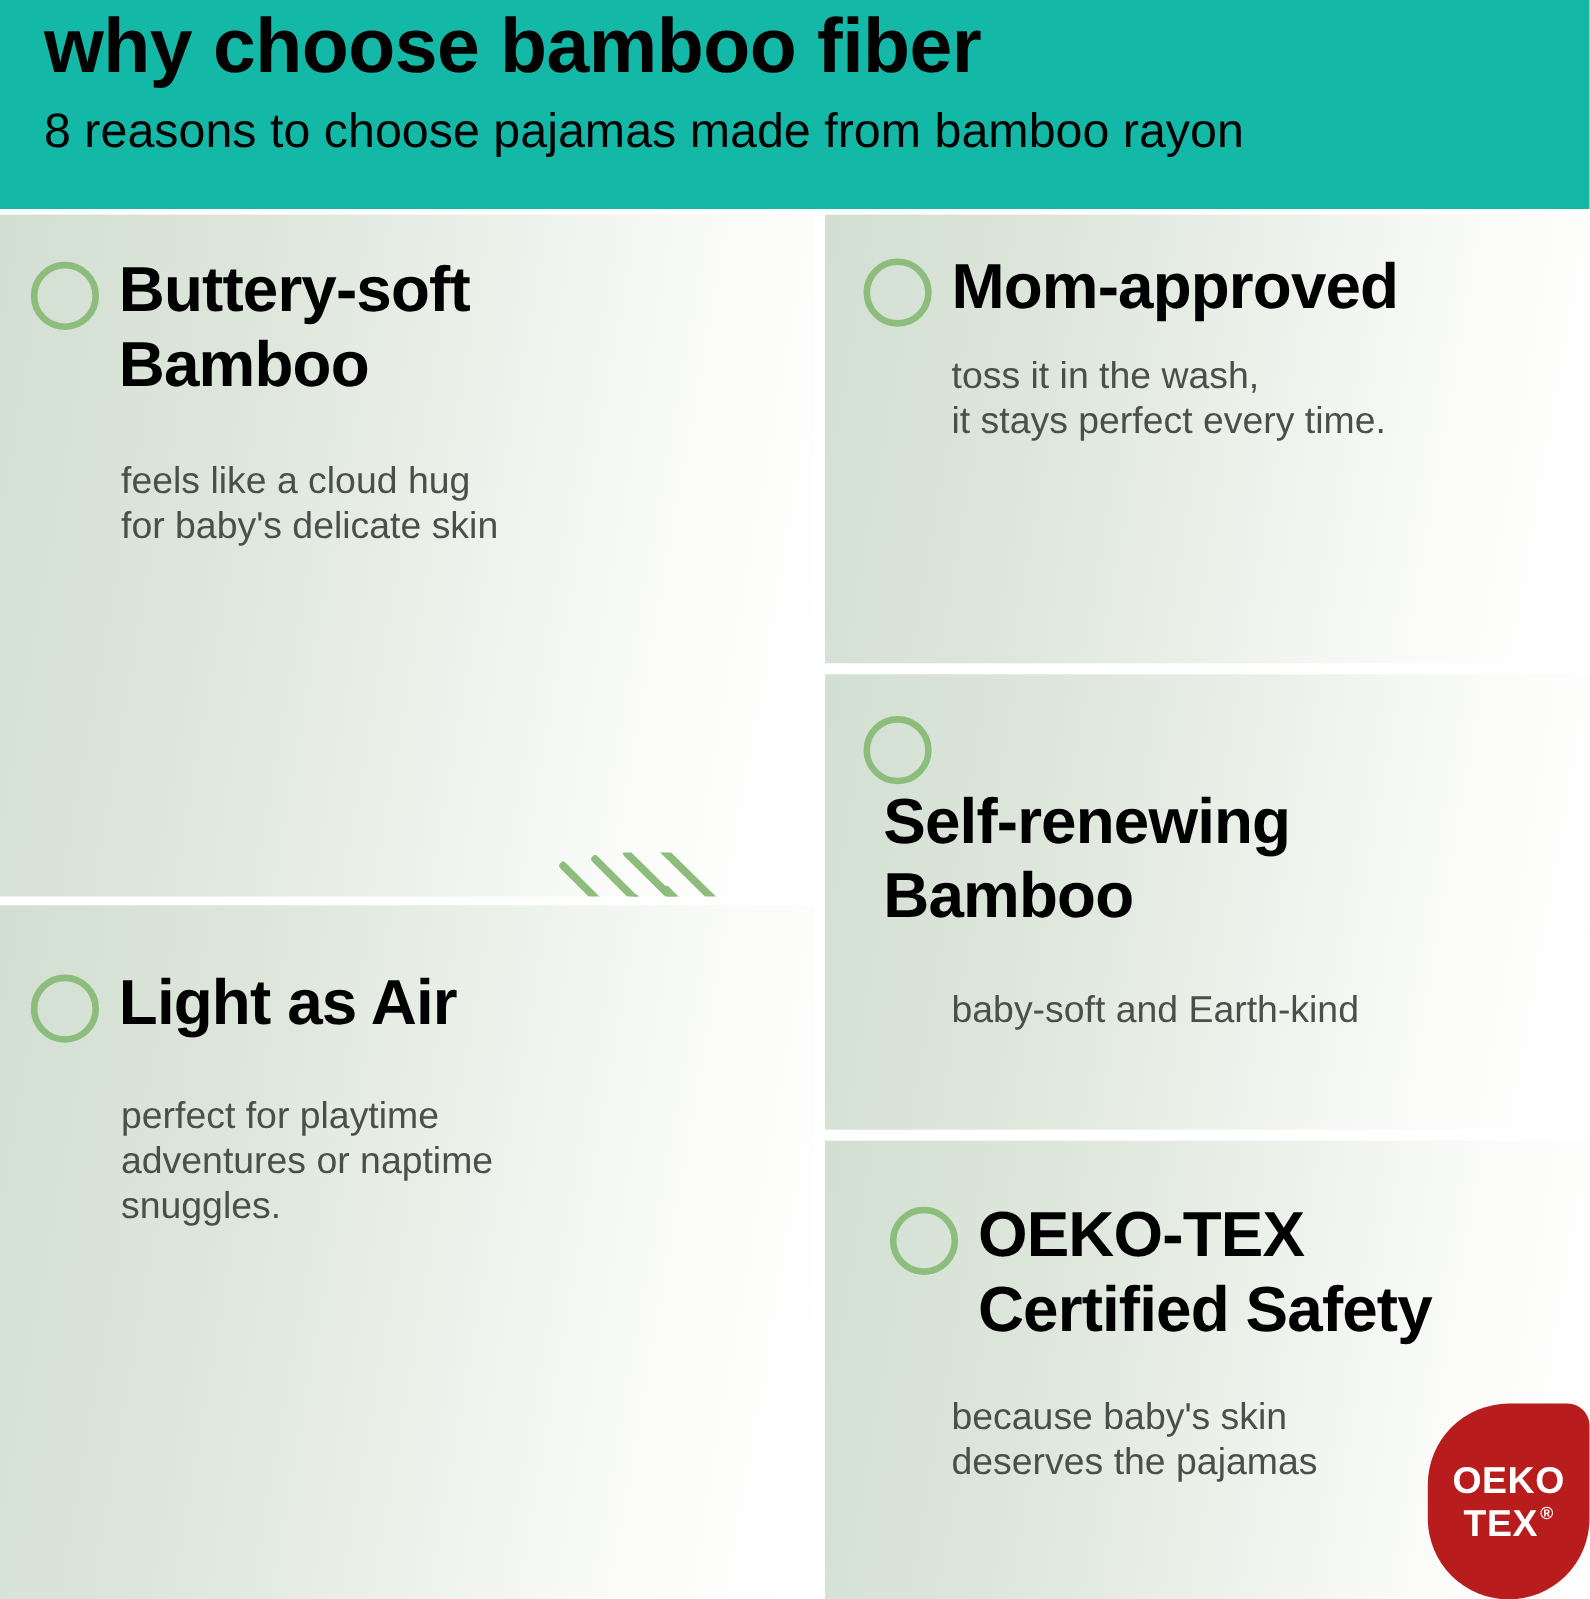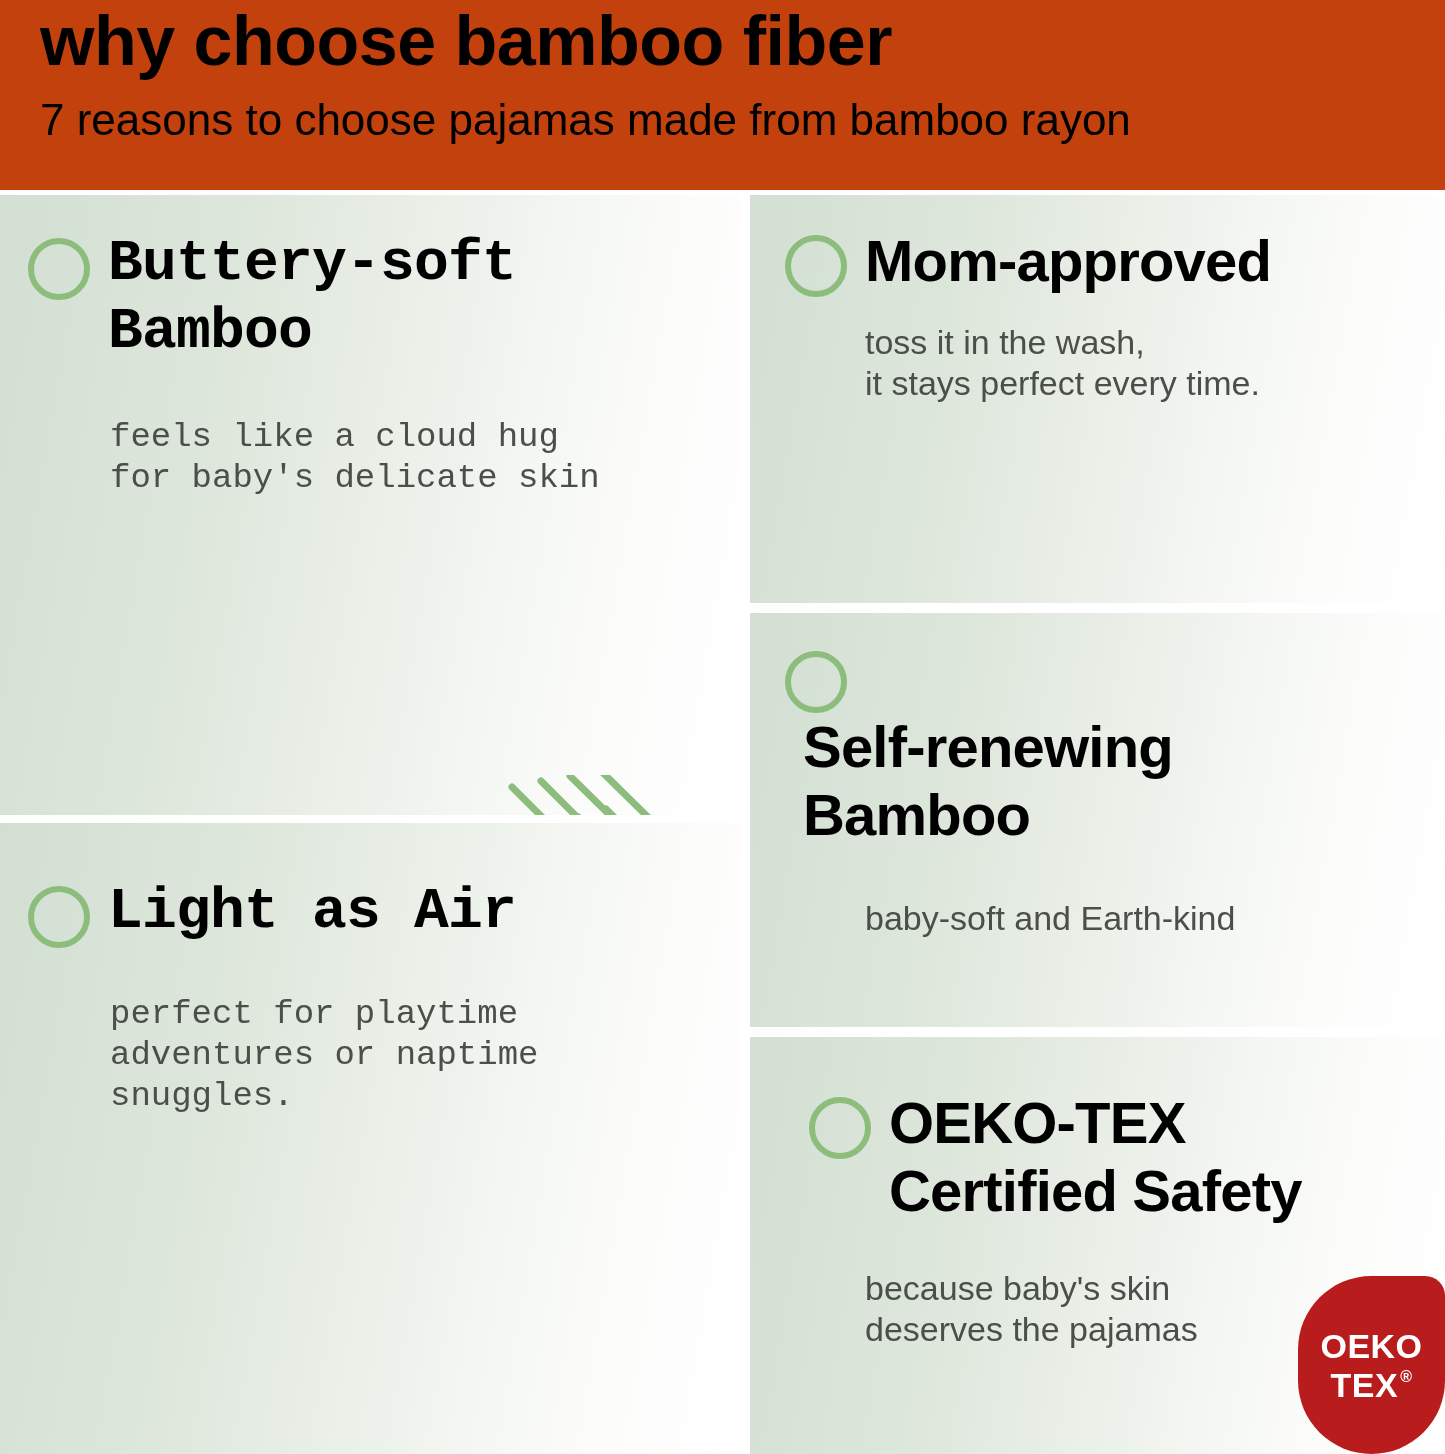--- a/index.html
+++ b/index.html
@@ -15,21 +15,21 @@
     overflow: hidden;
     position: relative;
   }
 
   
   #header {
     position: absolute;
     left: 0; top: 0;
     width: 1445px;
     height: 190px;
-    background: #c2410c;
+    background: #14b8a6;
     box-sizing: border-box;
     padding-left: 40px;
   }
   #main-title {
     font-size: 70px;
     font-weight: 700;
     letter-spacing: -0.5px;
     color: #000000;
     line-height: 1.0;
     margin: 0;
@@ -55,21 +55,20 @@
   }
   .card {
     position: absolute;
     box-sizing: border-box;
     overflow: hidden;
     background-image: linear-gradient(100deg, #d3dfd3 0%, #dde6db 28%, #eef2ec 58%, #fbfcfa 80%, #ffffff 100%);
   }
   .card-left {
     left: 0;
     width: 740px;
-    font-family: Liberation Mono, monospace;
   }
   .card-right {
     left: 750px;
     width: 695px;
   }
 
   #card-buttery   { top: 195px;  height: 620px; }
   #card-light     { top: 823px;  height: 631px; }
   #card-mom       { top: 195px;  height: 408px; }
   #card-self      { top: 613px;  height: 414px; }
@@ -166,21 +165,21 @@
     font-weight: 700;
     margin-left: 2px;
     margin-top: 1px;
   }
 </style>
 </head>
 <body>
 
 <div id="header">
   <h1 id="main-title">why choose bamboo fiber</h1>
-  <p id="subtitle">7 reasons to choose pajamas made from bamboo rayon</p>
+  <p id="subtitle">8 reasons to choose pajamas made from bamboo rayon</p>
 </div>
 
 <div id="grid">
 
   <div class="card card-left" id="card-buttery">
     <div class="card-head">
       <span class="bullet-ring"></span>
       <h2 class="card-title">Buttery-soft
 Bamboo</h2>
     </div>

